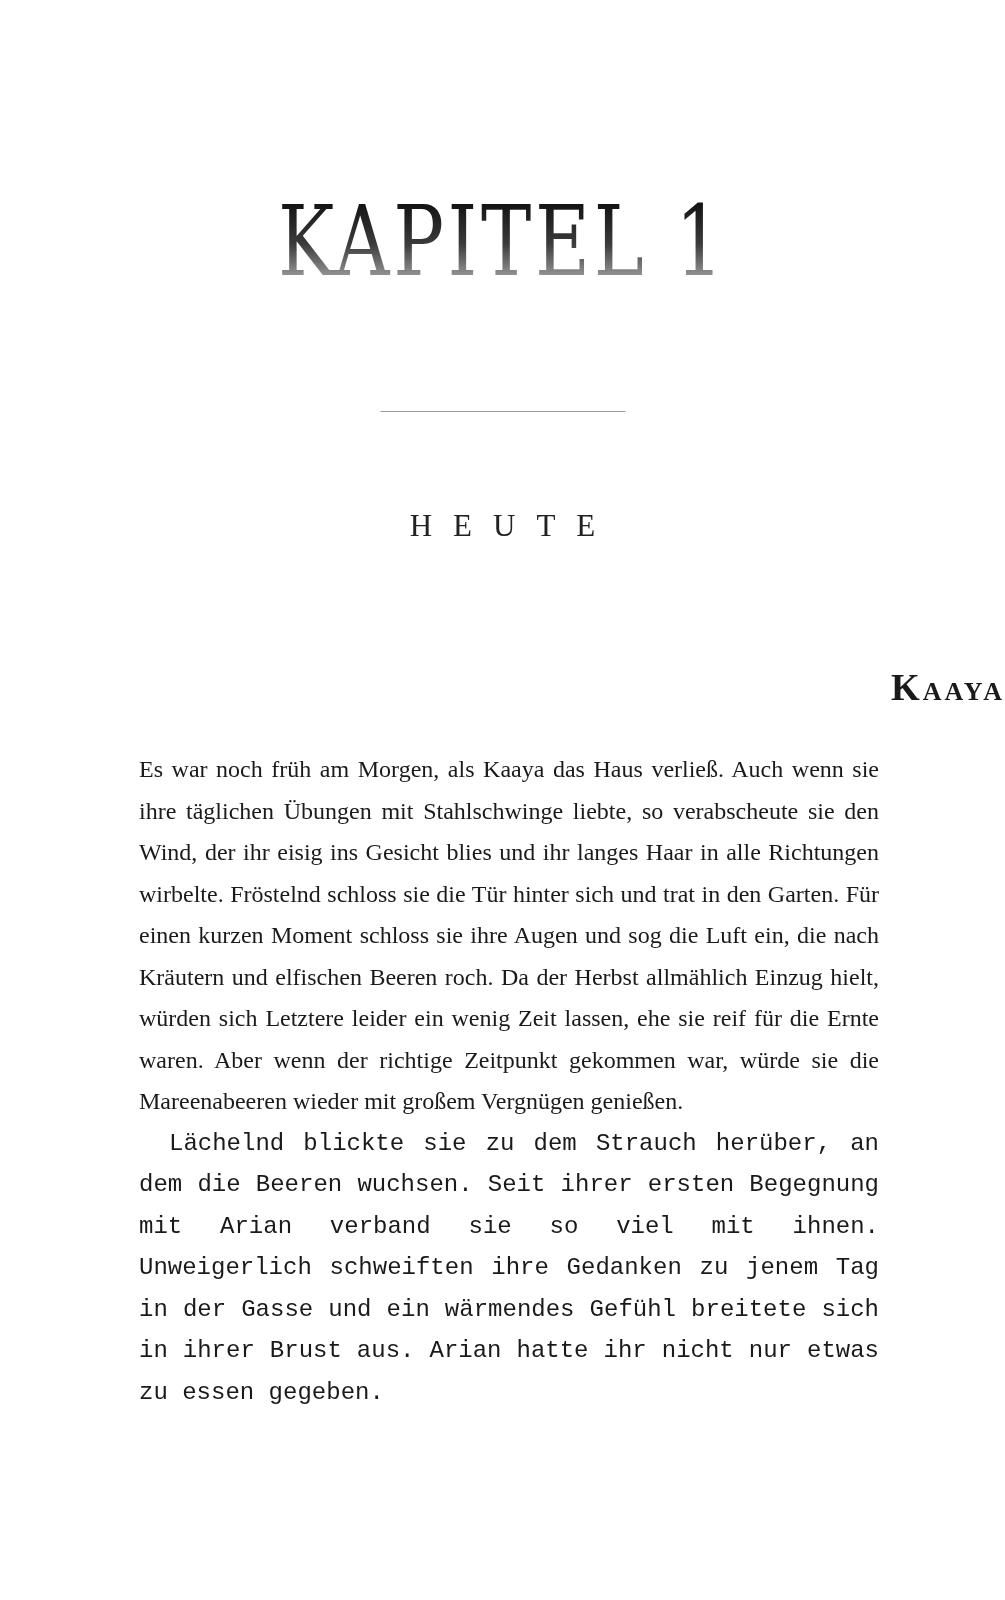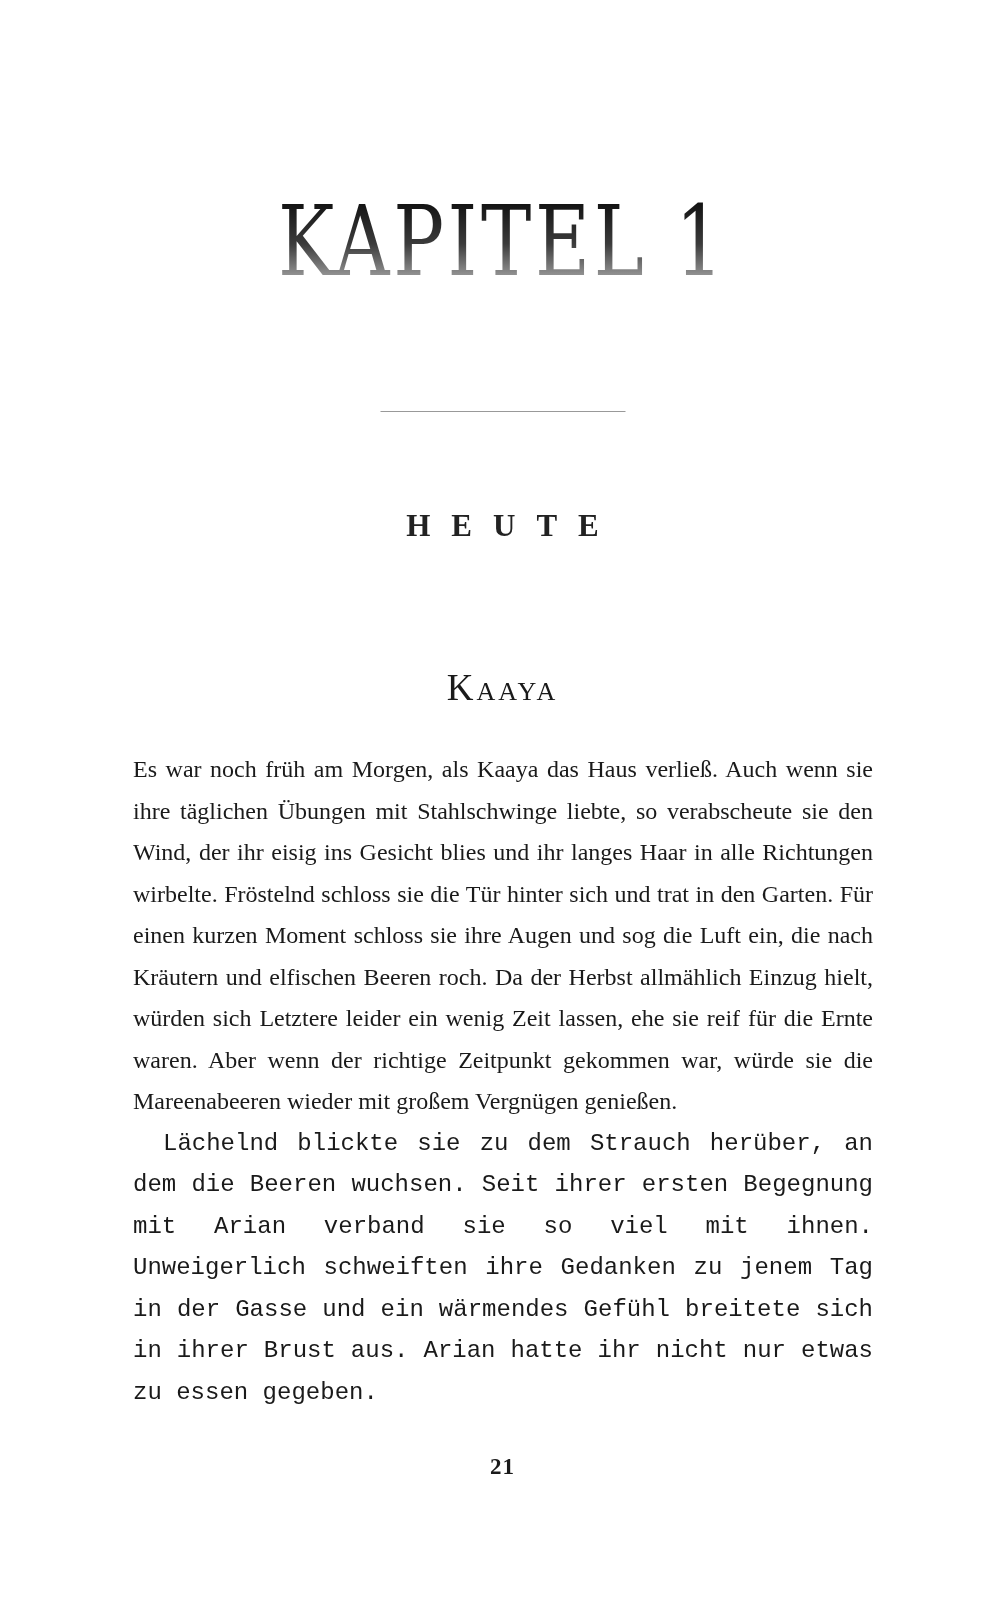--- a/index.html
+++ b/index.html
@@ -52,42 +52,42 @@
     background: var(--divider);
   }
   .section-heading {
     position: absolute;
     top: 494px;
     left: 0;
     width: 100%;
     text-align: center;
     font-family: "Liberation Serif", serif;
     font-size: 31px;
-    font-weight: 700;
+    font-weight: 400;
     letter-spacing: 21px;
     text-indent: 21px; 
     color: #222222;
   }
   .pov-heading {
     position: absolute;
     top: 652px;
     left: 0;
     width: 100%;
-    text-align: center;
+    text-align: right;
     font-family: "Liberation Serif", serif;
     font-variant: small-caps;
     font-size: 37px;
-    font-weight: 400;
+    font-weight: 700;
     letter-spacing: 3px;
     color: var(--text);
   }
   .body-text {
     position: absolute;
     top: 735px;
-    left: 133px;
+    left: 139px;
     width: 740px;
     font-size: 24px;
     line-height: 41.5px;
     text-align: justify;
     hyphens: auto;
     -webkit-hyphens: auto;
     color: var(--text);
   }
   .body-text p + p {
     text-indent: 30px;
@@ -116,15 +116,14 @@
 
   <div class="section-heading">HEUTE</div>
 
   <div class="pov-heading">Kaaya</div>
 
   <div class="body-text">
     <p>Es war noch früh am Morgen, als Kaaya das Haus verließ. Auch wenn sie ihre täglichen Übungen mit Stahlschwinge liebte, so verabscheute sie den Wind, der ihr eisig ins Gesicht blies und ihr langes Haar in alle Richtungen wirbelte. Fröstelnd schloss sie die Tür hinter sich und trat in den Garten. Für einen kurzen Moment schloss sie ihre Augen und sog die Luft ein, die nach Kräutern und elfischen Beeren roch. Da der Herbst allmählich Einzug hielt, würden sich Letztere leider ein wenig Zeit lassen, ehe sie reif für die Ernte waren. Aber wenn der richtige Zeitpunkt gekommen war, würde sie die Mareenabeeren wieder mit großem Vergnügen genießen.</p>
     <p>Lächelnd blickte sie zu dem Strauch herüber, an dem die Beeren wuchsen. Seit ihrer ersten Begegnung mit Arian verband sie so viel mit ihnen. Unweigerlich schweiften ihre Gedanken zu jenem Tag in der Gasse und ein wärmendes Gefühl breitete sich in ihrer Brust aus. Arian hatte ihr nicht nur etwas zu essen gegeben.</p>
   </div>
 
-  <div class="page-number">21</div>
 
 </div>
 
 </body></html>

